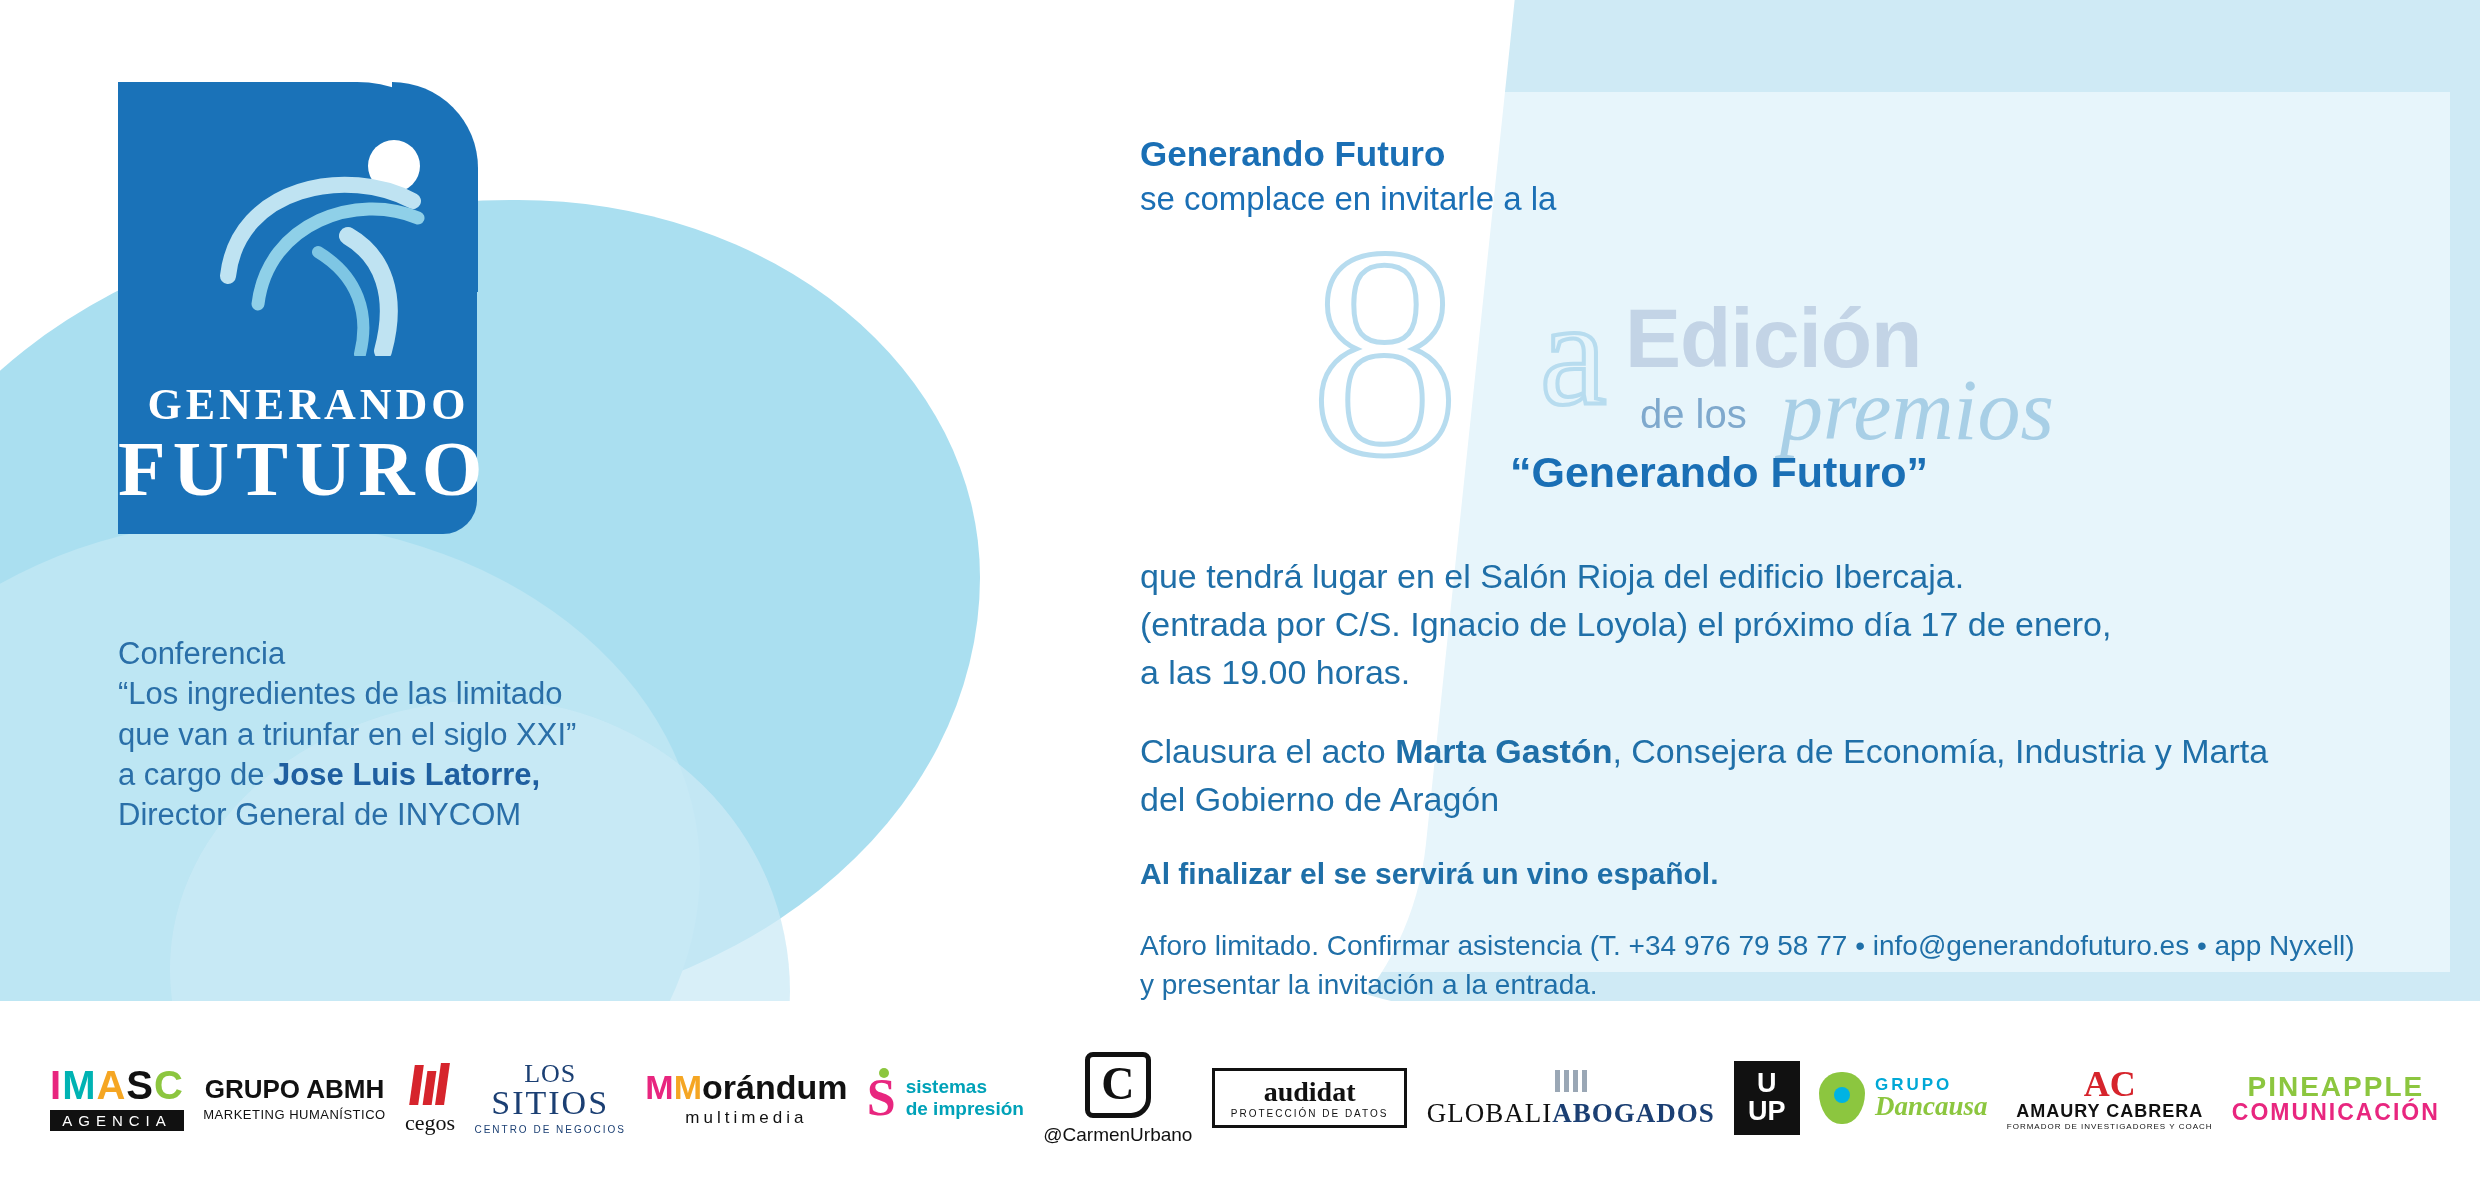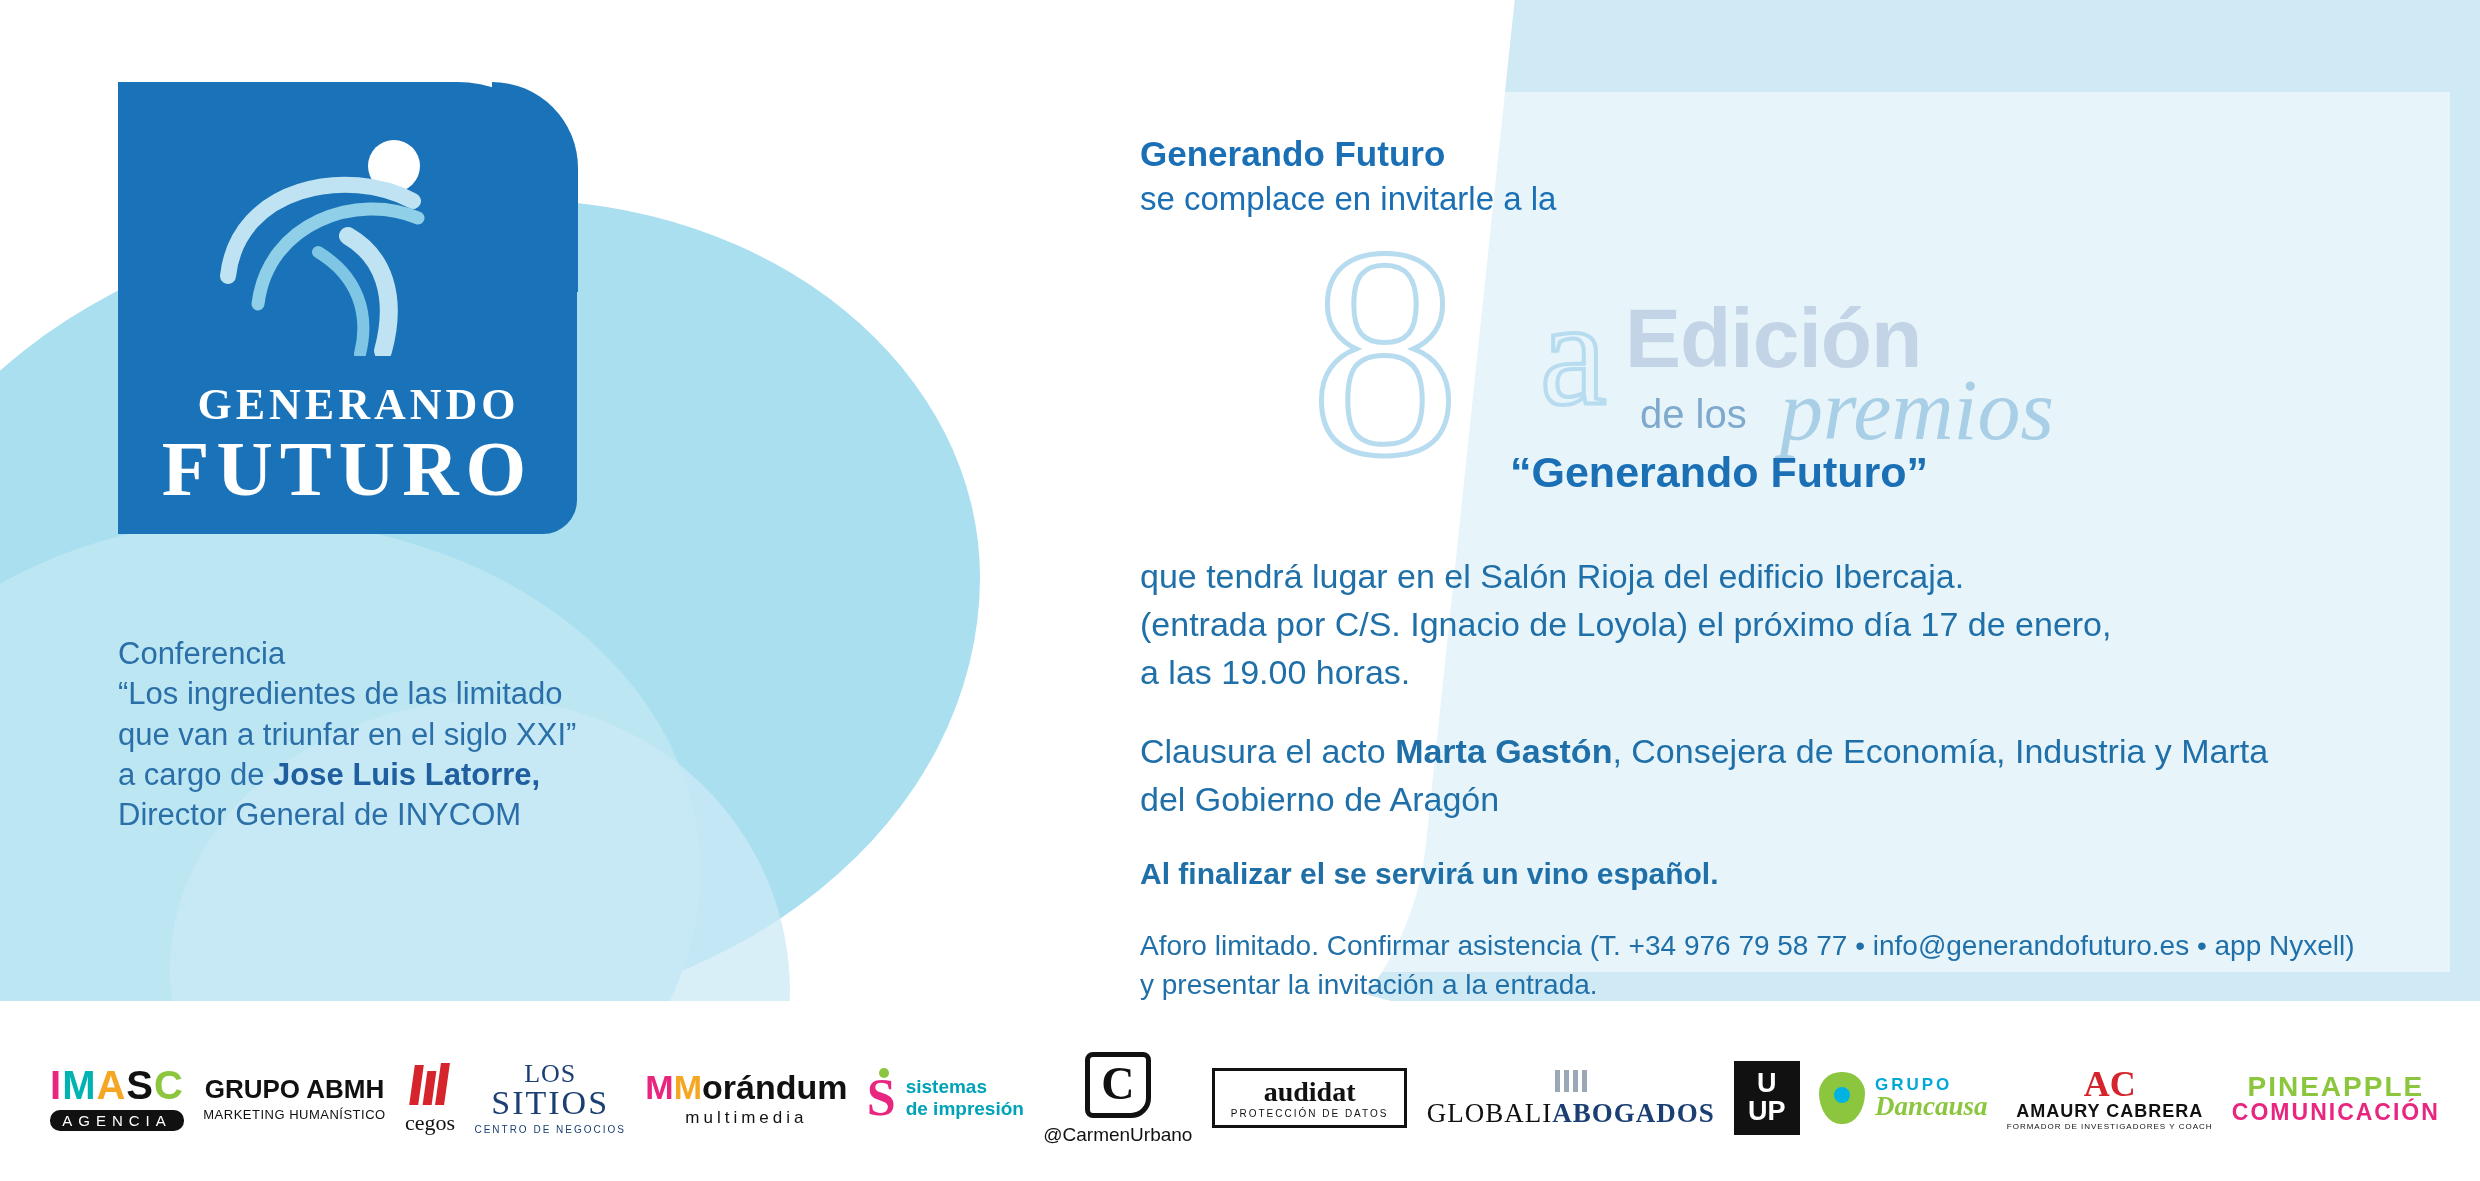--- a/index.html
+++ b/index.html
@@ -56,21 +56,21 @@
     border-radius:0 0 50% 0 / 0 0 22% 0;
     transform:skewX(-6deg);
   }
   .white-bottom {
     position:absolute;
     left:0; right:0; bottom:0; height:180px;
     background:#ffffff;
   }
 
   
-  #logo-block { position:absolute; left:118px; top:82px; width:459px; height:452px; }
+  #logo-block { position:absolute; left:118px; top:82px; width:359px; height:452px; }
   .logo-bg {
     position:absolute; inset:0;
     background:#1a72b8;
     border-radius:0 120px 34px 0;
   }
   .logo-bg:after{
     content:"";
     position:absolute; right:-1px; top:0; width:86px; height:210px;
     background:#1a72b8;
     border-radius:0 120px 0 0;
@@ -177,21 +177,21 @@
   .sp { flex:0 0 auto; text-align:center; line-height:1; }
 
   .sp-imasc .w { font-family:"Liberation Sans", sans-serif; font-weight:bold; font-size:40px; letter-spacing:1px;text-align:center; }
   .sp-imasc .w span:nth-child(1){color:#e8267f;}
   .sp-imasc .w span:nth-child(2){color:#00b3b3;}
   .sp-imasc .w span:nth-child(3){color:#f5a623;}
   .sp-imasc .w span:nth-child(4){color:#111;}
   .sp-imasc .w span:nth-child(5){color:#8cc63f;}
   .sp-imasc .ag {
     background:#111; color:#fff; font-size:15px; letter-spacing:6px;
-    padding:3px 6px; margin-top:5px; display:block;border-radius:10px;
+    padding:3px 6px; margin-top:5px; display:block;
   }
 
   .sp-abmh .t1 { font-weight:bold; font-size:26px; color:#111; }
   .sp-abmh .t2 { font-size:13px; font-weight:normal; color:#111; letter-spacing:.5px; margin-top:6px; }
 
   .sp-cegos .mark { width:44px; height:44px; margin:0 auto; position:relative; }
   .sp-cegos .mark i { position:absolute; background:#d6242c; display:block; }
   .sp-cegos .mark i:nth-child(1){ left:4px; top:2px; width:9px; height:40px; transform:skewX(-8deg);}
   .sp-cegos .mark i:nth-child(2){ left:17px; top:8px; width:9px; height:34px; transform:skewX(-8deg);}
   .sp-cegos .mark i:nth-child(3){ left:30px; top:0px; width:9px; height:42px; transform:skewX(-8deg);}

